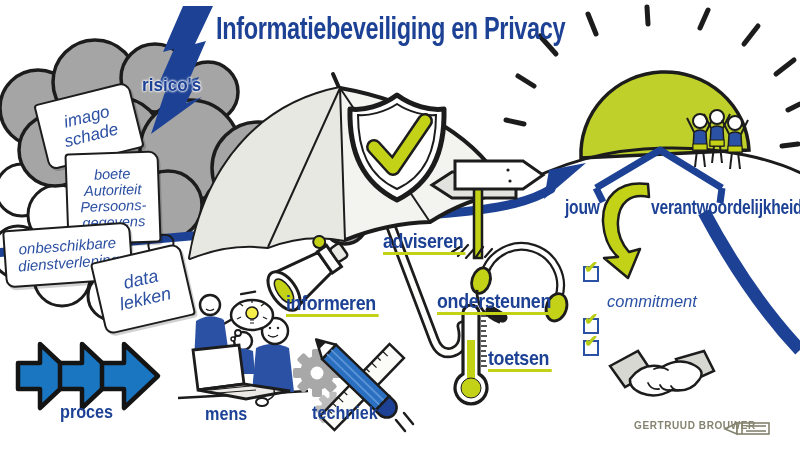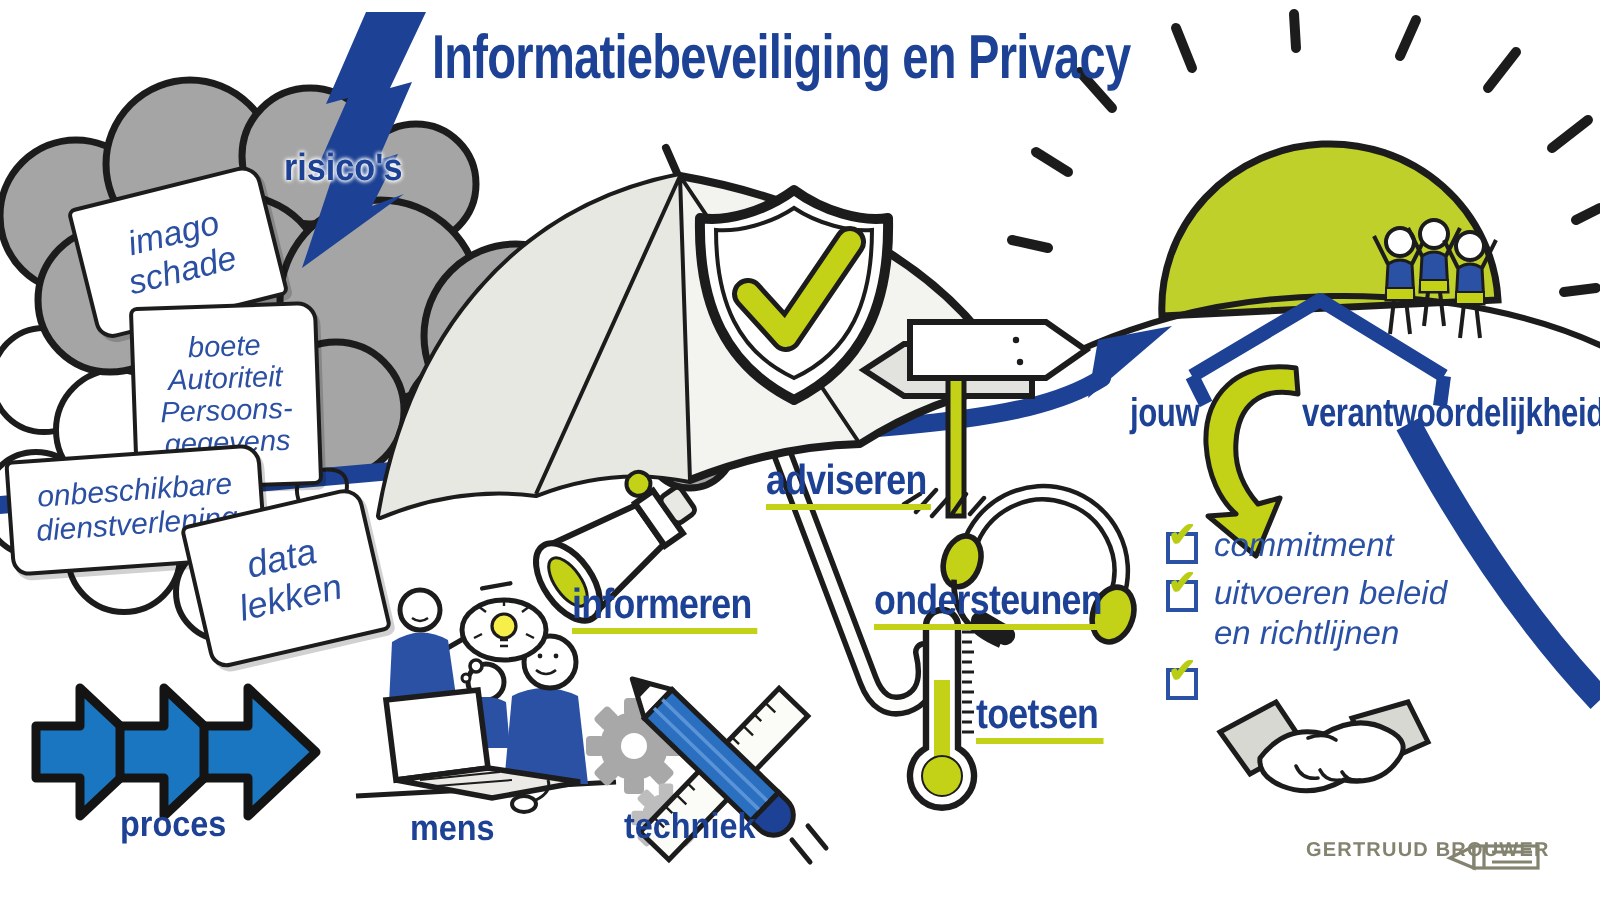--- a/index.html
+++ b/index.html
@@ -22,34 +22,34 @@
   .sunlabel{left:596px;top:84px;width:144px;text-align:center;font-size:19px;font-weight:700;
             color:#1d4295;line-height:1.08;letter-spacing:-.3px;}
   .resp{position:absolute;font-size:20px;font-weight:700;color:#1d4295;white-space:nowrap;
         transform:scaleX(.78);transform-origin:left top;letter-spacing:-.3px;}
   .resp-left{left:565px;top:196px;}
   .resp-right{left:651px;top:196px;}
   .checklist{position:absolute;left:583px;top:263px;display:flex;flex-direction:column;gap:3px;}
   .chk-row{display:flex;align-items:flex-start;}
   .chk-box{width:12px;height:12px;border:2.5px solid #2b51a5;margin:3px 8px 0 0;position:relative;flex:none;background:#fff;}
   .chk-box span{position:absolute;left:-1px;top:-11px;color:#b9cd13;font-size:17px;font-weight:700;font-style:normal;}
-  .chk-label{color:#2b51a5;font-style:italic;font-size:16.5px;line-height:1.25;white-space:pre-line;}
+  .chk-label{color:#2b51a5;font-style:italic;font-size:16.5px;line-height:1.25;white-space:pre-line;margin-top:28px;}
   .act{position:absolute;font-size:21px;font-weight:700;color:#1d4295;white-space:nowrap;
        border-bottom:3px solid #c3d117;padding:0 3px 0 0;line-height:1.05;
        transform:scaleX(.85);transform-origin:left top;letter-spacing:-.4px;}
   .act-adviseren{left:383px;top:230px;}
   .act-informeren{left:286px;top:292px;}
   .act-ondersteunen{left:437px;top:290px;}
   .act-toetsen{left:488px;top:347px;}
   .pillar{position:absolute;font-size:18px;font-weight:700;color:#1d4295;white-space:nowrap;
           transform:scaleX(.9);transform-origin:left top;}
   .pillar-proces{left:60px;top:402px;}
   .pillar-mens{left:205px;top:404px;}
   .pillar-techniek{left:312px;top:403px;}
-  .signature{left:653px;top:420px;font-size:10px;font-weight:700;letter-spacing:.6px;color:#84836f;white-space:nowrap;}
+  .signature{left:634px;top:420px;font-size:10px;font-weight:700;letter-spacing:.6px;color:#84836f;white-space:nowrap;}
 </style>
 </head>
 <body>
 
 <div class="stage">
 
 <svg width="800" height="450" viewBox="0 0 800 450">
 
   <g fill="#fff" stroke="#1c1c1c" stroke-width="3">
     <circle cx="22" cy="190" r="26"></circle>
@@ -314,22 +314,20 @@
   <div class="chk-row">
     <span class="chk-box">
           <span>✔</span>
         </span>
     <span class="chk-label">commitment</span>
   </div>
   <div class="chk-row">
     <span class="chk-box">
           <span>✔</span>
         </span>
-    <span class="chk-label">uitvoeren beleid
-en richtlijnen</span>
   </div>
   <div class="chk-row">
     <span class="chk-box">
           <span>✔</span>
         </span>
   </div>
 </div>
 
 <div class="act act-adviseren">adviseren</div>
 <div class="act act-informeren">informeren</div>

